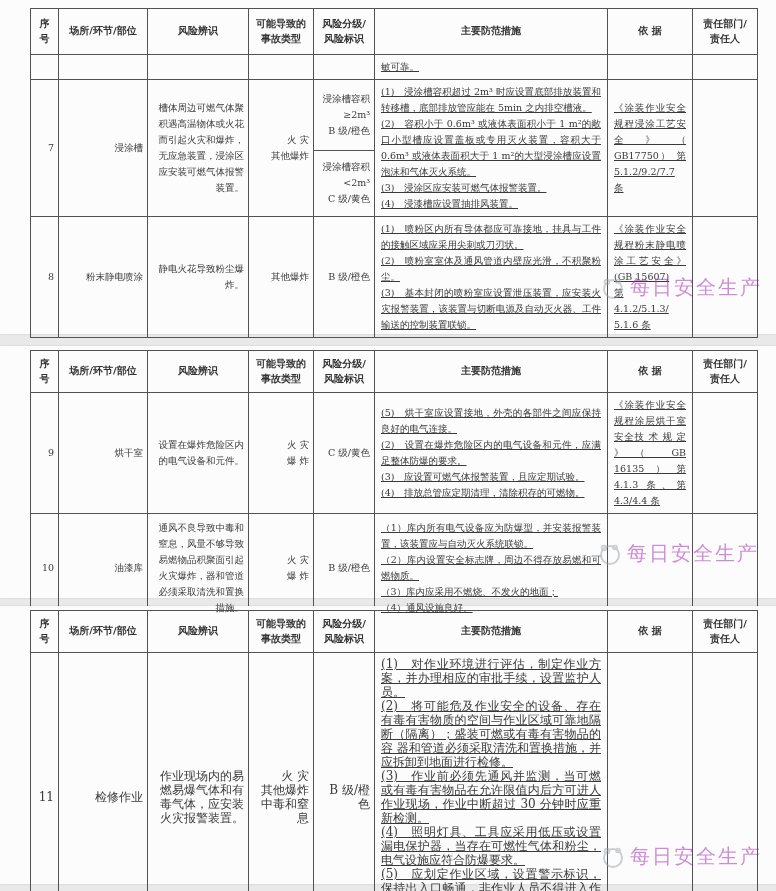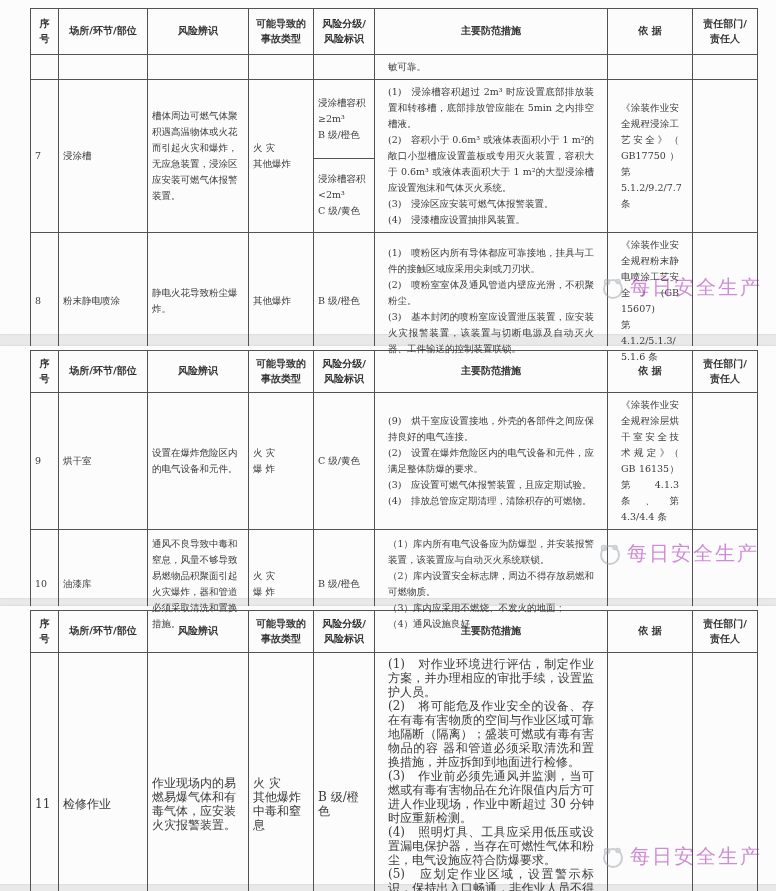--- a/index.html
+++ b/index.html
@@ -38,26 +38,27 @@
     line-height: 1.45;
     padding: 3px 1px;
     color: #333;
   }
   td {
     font-size: 9.5px;
     vertical-align: middle;
     padding: 3px 4px;
     line-height: 16px;
   }
-  td.c { text-align: left; white-space: pre-line; }
+  td.c { text-align: right; white-space: pre-line; }
   td.measures, td.basis {
     text-align: left;
     white-space: pre-line;
     text-align: justify;
-    padding: 4px 13px;
+    padding: 4px 6px;
+    text-decoration: underline;
   }
   .t3 td { line-height: 14px; font-size: 12px; }
   .wm {
     position: absolute;
     display: flex;
     align-items: center;
     gap: 5px;
     opacity: 0.5;
     pointer-events: none;
     z-index: 5;
@@ -182,21 +183,21 @@
       <th>责任部门/
 责任人</th>
     </tr>
     <tr style="height:92px">
       <td class="c">9</td>
       <td class="c">烘干室</td>
       <td class="c">设置在爆炸危险区内的电气设备和元件。</td>
       <td class="c">火 灾
 爆 炸</td>
       <td class="c">C 级/黄色</td>
-      <td class="measures">(9)　烘干室应设置接地，外壳的各部件之间应保持良好的电气连接。
+      <td class="measures">(5)　烘干室应设置接地，外壳的各部件之间应保持良好的电气连接。
 (2)　设置在爆炸危险区内的电气设备和元件，应满足整体防爆的要求。
 (3)　应设置可燃气体报警装置，且应定期试验。
 (4)　排放总管应定期清理，清除积存的可燃物。</td>
       <td class="basis">《涂装作业安全规程涂层烘干室安全技 术 规 定 》（ GB 16135）第 4.1.3 条、第 4.3/4.4 条</td>
       <td class="c"></td>
     </tr>
     <tr style="height:108px">
       <td class="c">10</td>
       <td class="c">油漆库</td>
       <td class="c">通风不良导致中毒和窒息，风量不够导致易燃物品积聚面引起火灾爆炸，器和管道必须采取清洗和置换措施。</td>

